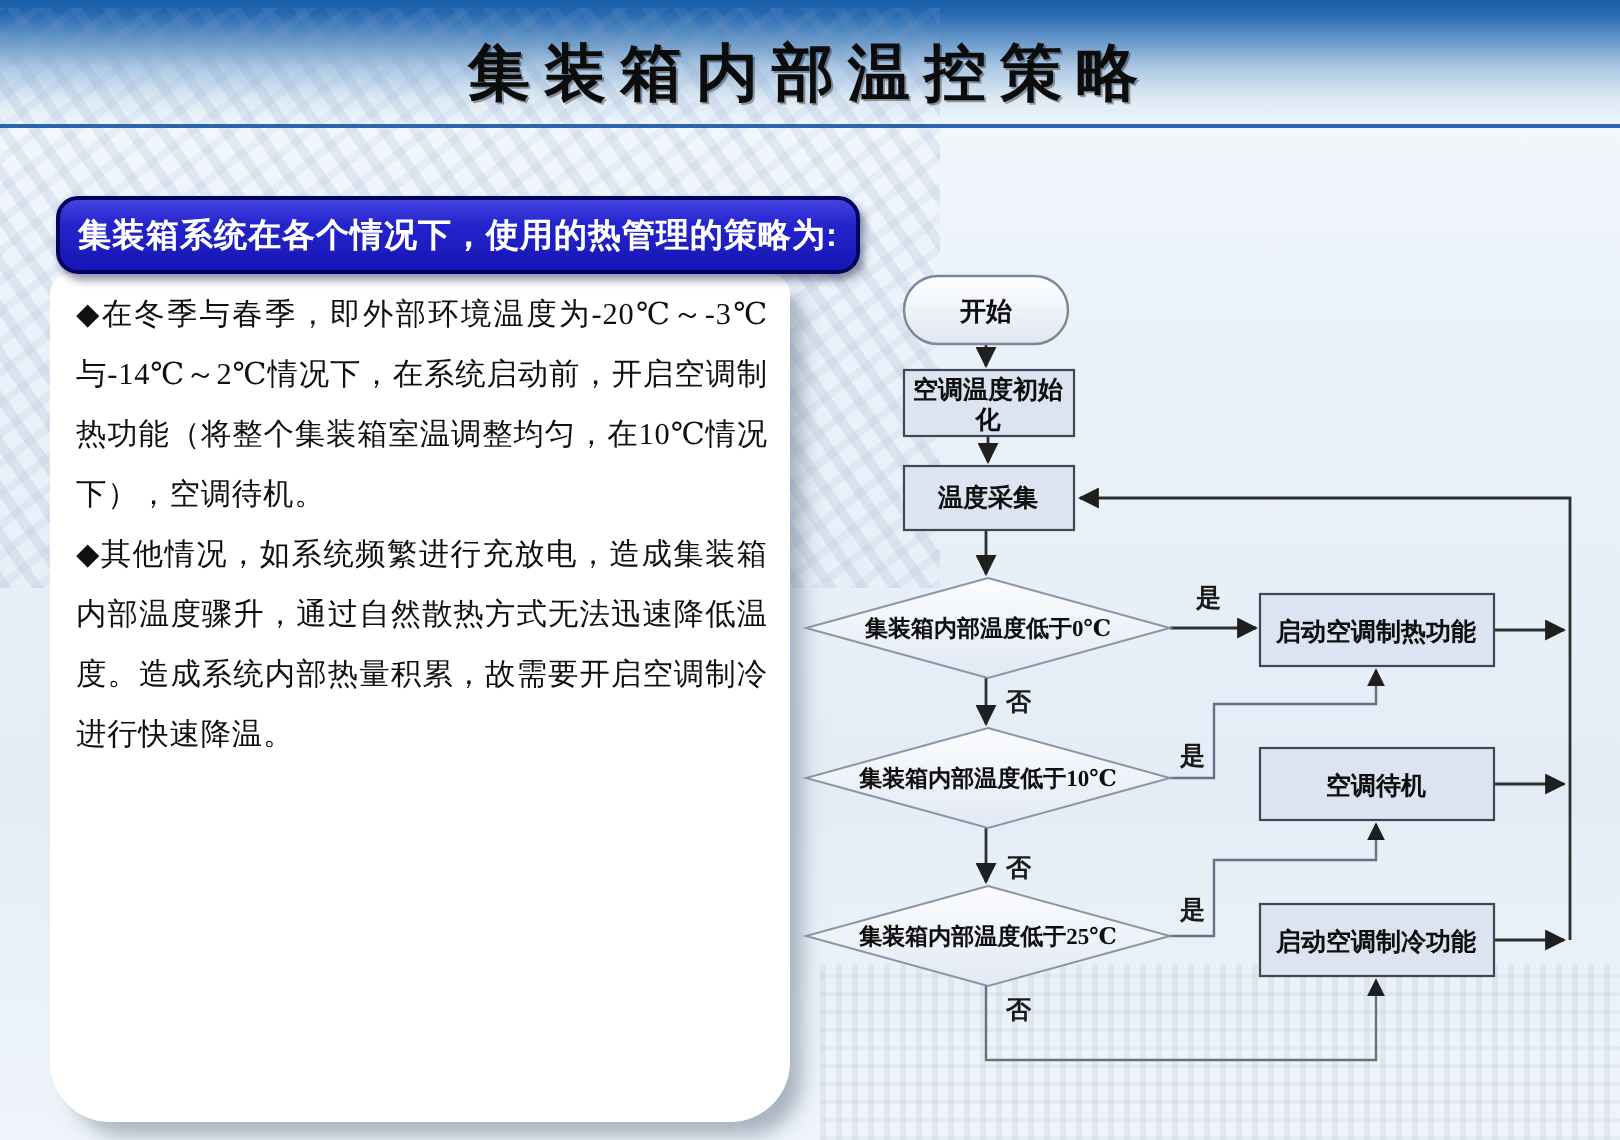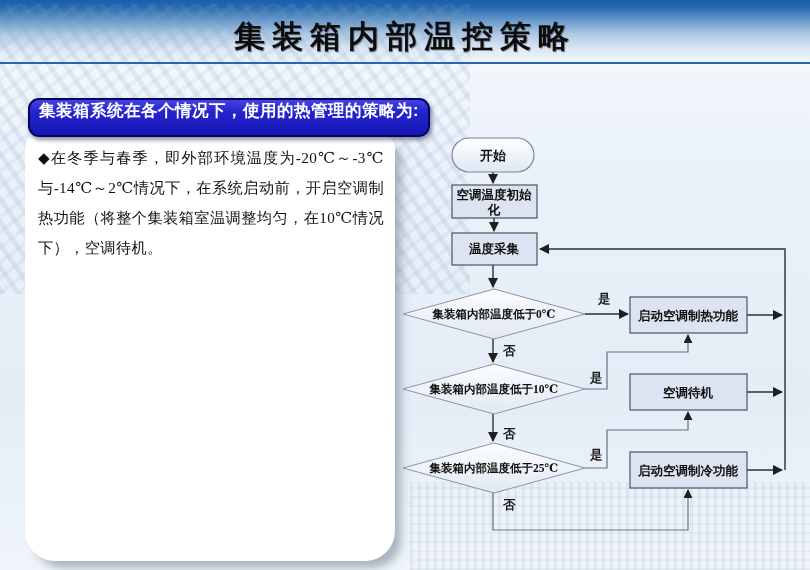--- a/index.html
+++ b/index.html
@@ -38,21 +38,21 @@
   }
   .text-panel p{
     margin:0;font-size:15.2px;line-height:30px;color:#101010;
     text-align:justify;letter-spacing:.4px;
   }
   .strip-bar{
     position:absolute;left:28px;top:98px;width:402px;height:39px;box-sizing:border-box;
     background:linear-gradient(180deg,#4343e2 0%,#2424cd 35%,#1616b4 100%);
     border:2px solid #04045e;border-radius:11px;
     box-shadow:2px 3px 4px rgba(10,10,60,.45);
-    display:flex;justify-content:center;
+    display:flex;align-items:center;justify-content:center;
   }
   .strip-bar span{
     color:#ffffff;font-weight:bold;font-size:16.5px;letter-spacing:.5px;
     font-family:"Liberation Sans","DejaVu Sans",sans-serif;
   }
   .flowchart{position:absolute;left:400px;top:130px;}
   .fc-node-text{font-family:"Liberation Serif","DejaVu Serif",serif;font-weight:bold;fill:#0e0e0e;}
   .fc-edge-label{font-family:"Liberation Serif","DejaVu Serif",serif;font-weight:bold;font-size:12.5px;fill:#1a1a1a;}
 </style>
 </head>
@@ -60,20 +60,21 @@
 
 <div class="slide">
   <div class="header-gradient"></div>
   <div class="collage-top"></div>
   <h1 class="title">集装箱内部温控策略</h1>
   <div class="title-rule"></div>
   <div class="building-bottom"></div>
 
   <div class="text-panel">
     <p>◆在冬季与春季，即外部环境温度为-20℃～-3℃与-14℃～2℃情况下，在系统启动前，开启空调制热功能（将整个集装箱室温调整均匀，在10℃情况下），空调待机。</p>
+    <p>◆其他情况，如系统频繁进行充放电，造成集装箱内部温度骤升，通过自然散热方式无法迅速降低温度。造成系统内部热量积累，故需要开启空调制冷进行快速降温。</p>
   </div>
 
   <div class="strip-bar">
     <span>集装箱系统在各个情况下，使用的热管理的策略为:</span>
   </div>
 
   <svg class="flowchart" width="410" height="440" viewBox="0 0 410 440" xmlns="http://www.w3.org/2000/svg">
     <defs>
       <marker id="arr" viewBox="0 0 10 10" refX="9" refY="5" markerWidth="7.5" markerHeight="7.5" orient="auto-start-reverse">
         <path d="M0 0 L10 5 L0 10 z" fill="#1f1f1f"></path>

